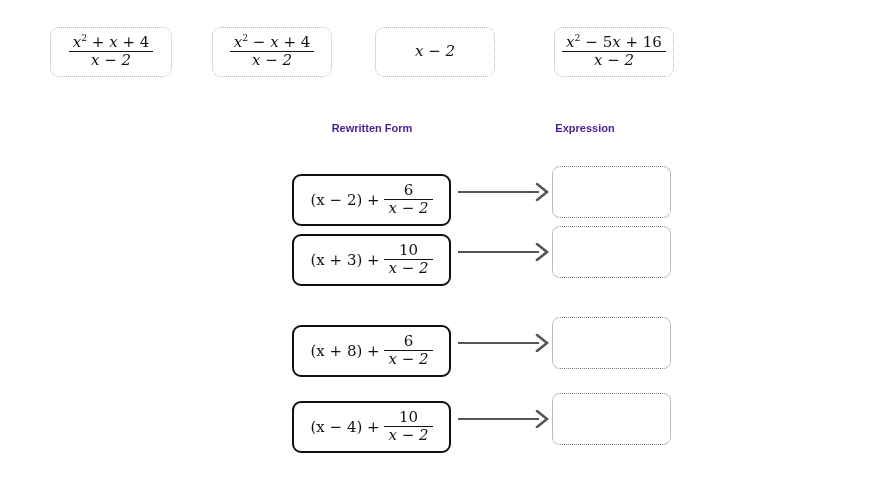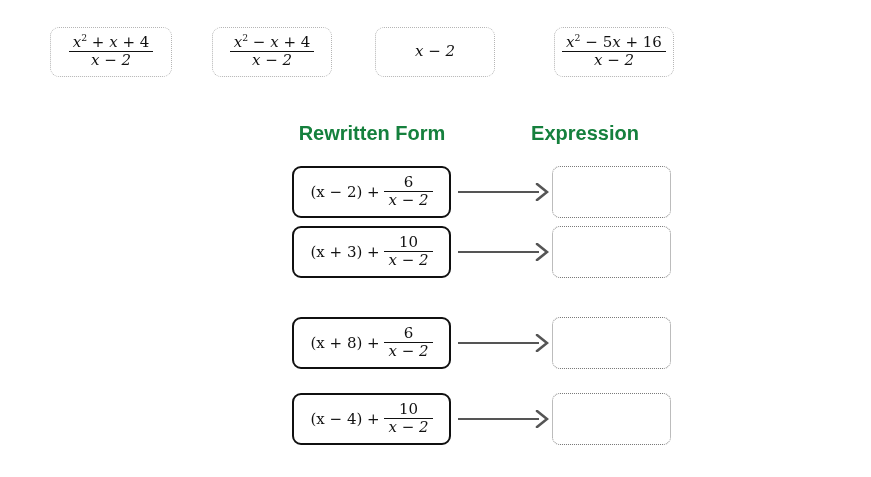--- a/index.html
+++ b/index.html
@@ -80,23 +80,23 @@
   .source-tile .math { font-size: 15px; }
   #src0 { left: 50px;  width: 122px; }
   #src1 { left: 212px; width: 120px; }
   #src2 { left: 375px; width: 120px; }
   #src3 { left: 537px; width: 120px; margin-left: 17px; }
 
   
   .col-header {
     position: absolute;
     top: 122px;
-    font-size: 20px;
+    font-size: 11px;
     font-weight: 700;
-    color: #15803d;
+    color: #4c1d95;
     text-align: center;
   }
   #hdr-rewritten { left: 277px; width: 190px; }
   #hdr-expression { left: 510px; width: 150px; }
 
   
   .match-row {
     position: absolute;
     left: 0;
     width: 871px;
@@ -111,20 +111,21 @@
     position: absolute;
     left: 292px;
     width: 159px;
     height: 52px;
     border: 2.2px solid #101010;
     border-radius: 9px;
     background: #ffffff;
     display: flex;
     align-items: center;
     justify-content: center;
+    margin-top: 8px;
   }
   .rewritten-card .math { font-size: 15px; }
 
   .arrow {
     position: absolute;
     left: 457px;
     top: 17px;
     width: 92px;
     height: 18px;
   }

